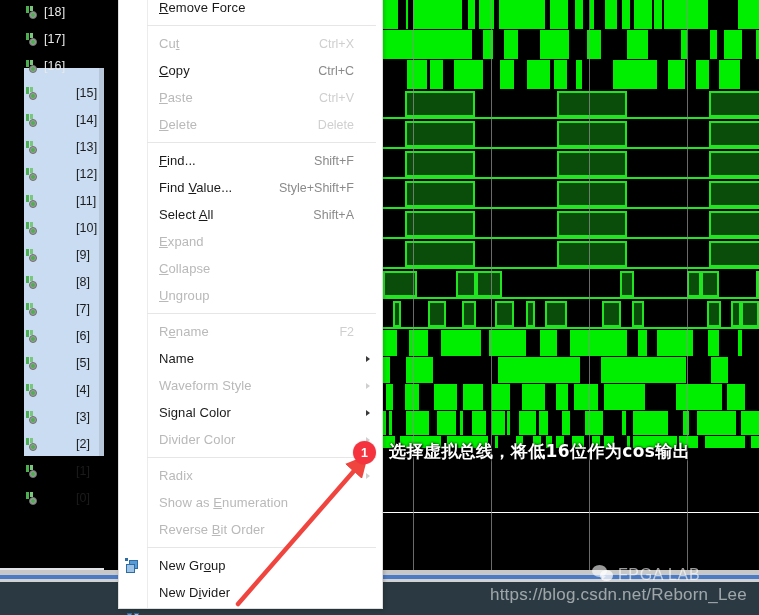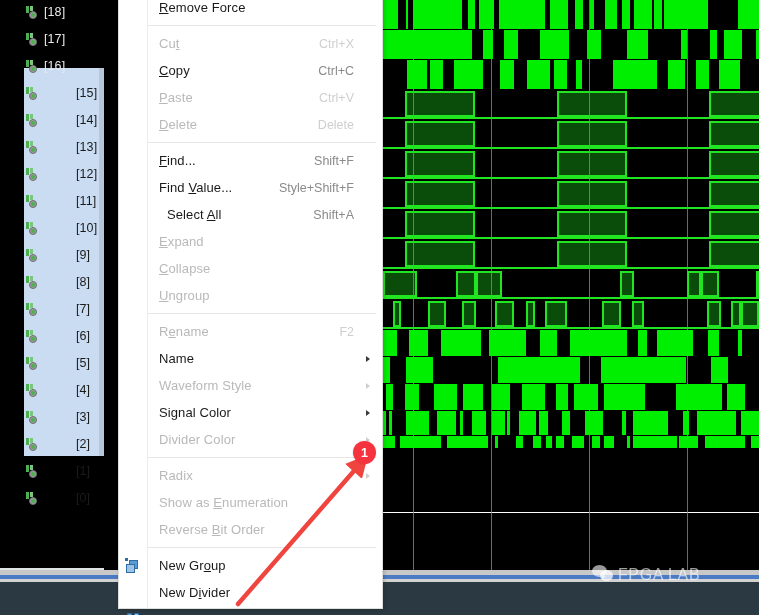--- a/index.html
+++ b/index.html
@@ -807,20 +807,21 @@
     <div class="wf-bottom"></div>
     <div class="wf-bot-line"></div>
     <div class="wf-bot2"></div>
     <div class="wf-grid" id="wf-grid">
         <span style="left: 30px;"></span>
         <span style="left: 108px;"></span>
         <span style="left: 206px;"></span>
         <span style="left: 304px;"></span>
       </div>
 
+    <div class="anno">选择虚拟总线，将低16位作为cos输出</div>
   </div>
 
   <div class="menu">
     <div class="menu-gutter"></div>
     <div class="menu-items" id="menu-items">
         <div class="mi" style="position: absolute; top: 0px; left: 0px; right: 0px;">
           <span class="lbl"><u>R</u>emove Force</span>
         </div>
         <div class="sep" style="position: absolute; top: 27px; left: 0px; right: 0px;"></div>
         <div class="mi dis" style="position: absolute; top: 36px; left: 0px; right: 0px;">
@@ -841,21 +842,21 @@
         </div>
         <div class="sep" style="position: absolute; top: 144px; left: 0px; right: 0px;"></div>
         <div class="mi" style="position: absolute; top: 153px; left: 0px; right: 0px;">
           <span class="lbl"><u>F</u>ind...</span>
           <span class="acc">Shift+F</span>
         </div>
         <div class="mi" style="position: absolute; top: 180px; left: 0px; right: 0px;">
           <span class="lbl">Find <u>V</u>alue...</span>
           <span class="acc">Style+Shift+F</span>
         </div>
-        <div class="mi" style="position: absolute; top: 207px; left: 8px; right: 0px;">
+        <div class="mi" style="position: absolute; top: 207px; left: 0px; right: 0px;">
           <span class="lbl">Select <u>A</u>ll</span>
           <span class="acc">Shift+A</span>
         </div>
         <div class="mi dis" style="position: absolute; top: 234px; left: 0px; right: 0px;">
           <span class="lbl"><u>E</u>xpand</span>
         </div>
         <div class="mi dis" style="position: absolute; top: 261px; left: 0px; right: 0px;">
           <span class="lbl"><u>C</u>ollapse</span>
         </div>
         <div class="mi dis" style="position: absolute; top: 288px; left: 0px; right: 0px;">
@@ -926,20 +927,21 @@
     </svg>
     <div class="badge">1</div>
   </div>
 
   <div class="wm-wechat">
     <span class="b1"></span>
       <span class="b2"></span>
       <span class="t1"></span>
   </div>
   <div class="wm wm-brand">FPGA LAB</div>
+  <div class="wm wm-url">https://blog.csdn.net/Reborn_Lee</div>
 
   <div class="tb-top1"></div>
   <div class="tb-top2"></div>
   <div class="tb-top3"></div>
 
   <div class="taskbar">
     
     
     
     

